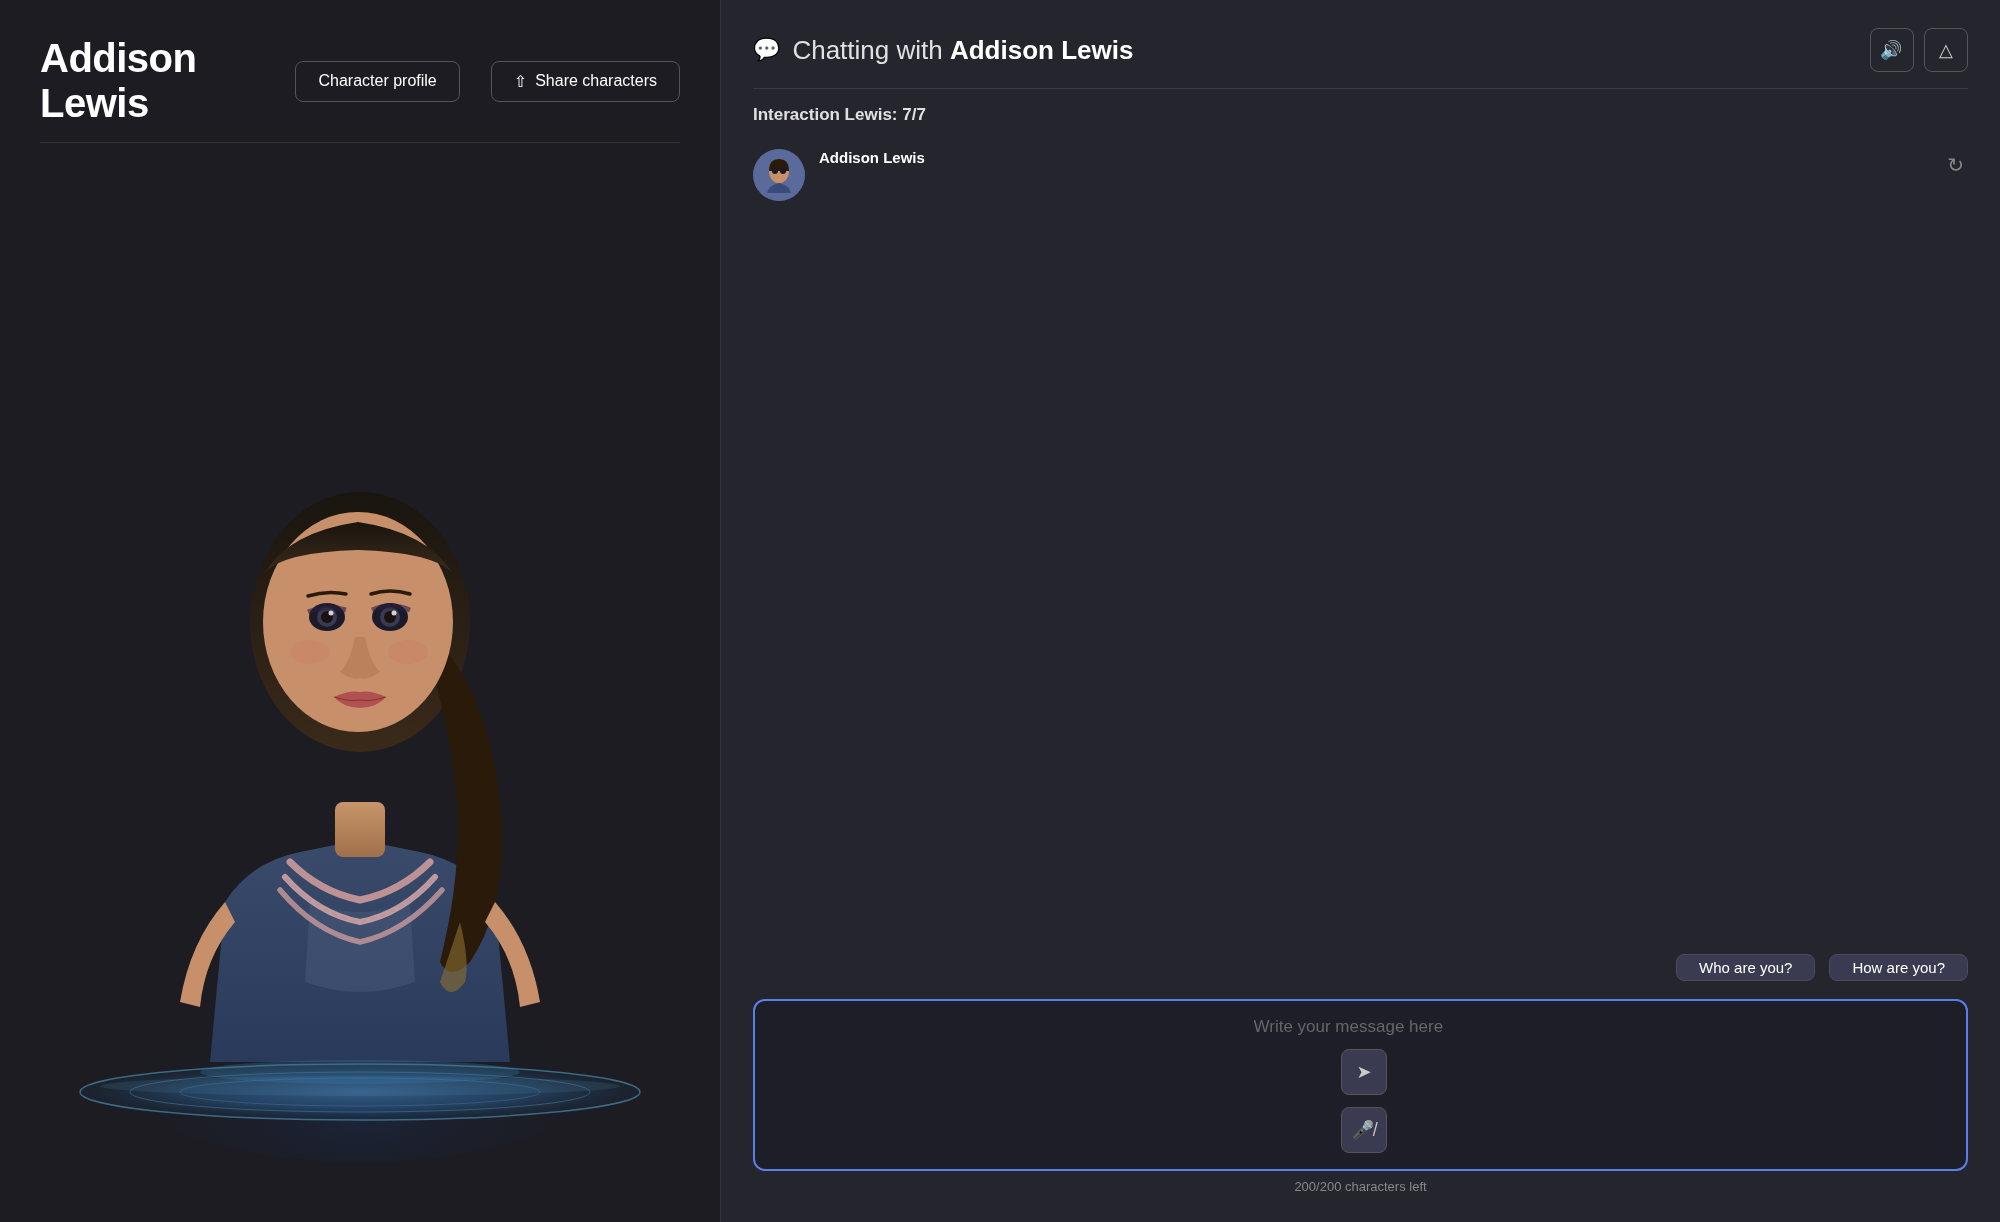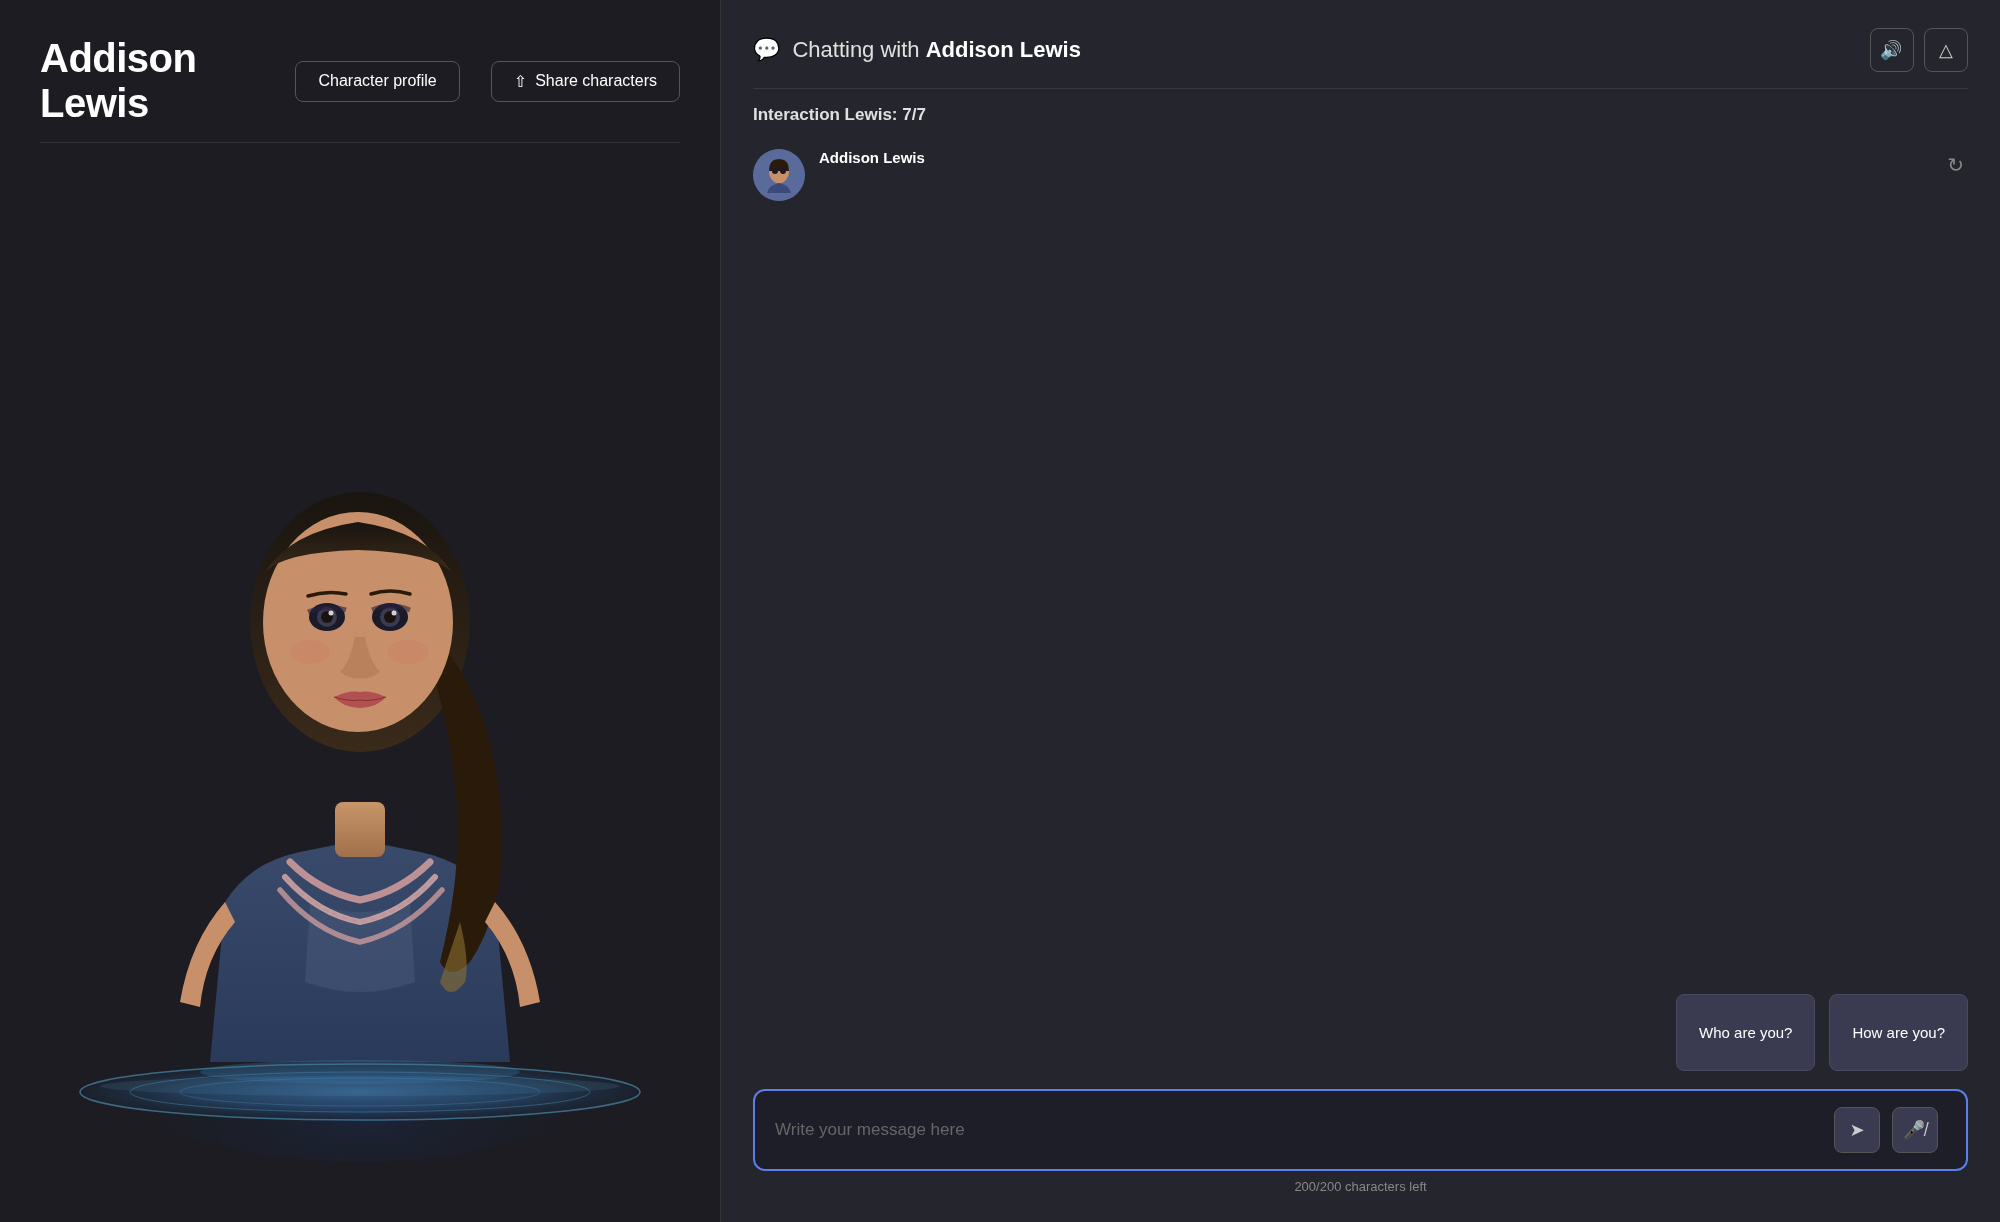--- a/index.html
+++ b/index.html
@@ -98,21 +98,21 @@
       align-items: center;
       gap: 12px;
     }
 
     .chat-icon {
       color: #ccc;
       font-size: 22px;
     }
 
     .chat-title-text {
-      font-size: 22px;
+      font-size: 26px;
       font-weight: 400;
       color: #e0e0e0;
     }
 
     .chat-title-text strong {
       font-weight: 700;
       color: #ffffff;
     }
 
     .chat-header-actions {
@@ -220,34 +220,35 @@
       justify-content: flex-end;
       gap: 14px;
       margin-bottom: 18px;
     }
 
     .chip-btn {
       background: #3a3a50;
       border: 1px solid #4a4a60;
       border-radius: 8px;
       color: #ffffff;
-      padding: 29px 22px;
+      padding: 4px 22px;
       font-size: 15px;
       font-weight: 500;
       cursor: pointer;
     }
 
     .message-input-area {
       border: 2px solid #5b7fe8;
       border-radius: 12px;
-      padding: 16px 28px 16px 20px;
+      padding: 16px 13px 16px 20px;
       display: flex;
       align-items: center;
       gap: 12px;
       background: #1e1e28;
+      flex-direction: column;
     }
 
     .message-input {
       flex: 1;
       background: transparent;
       border: none;
       outline: none;
       color: #888;
       font-size: 17px;
     }

